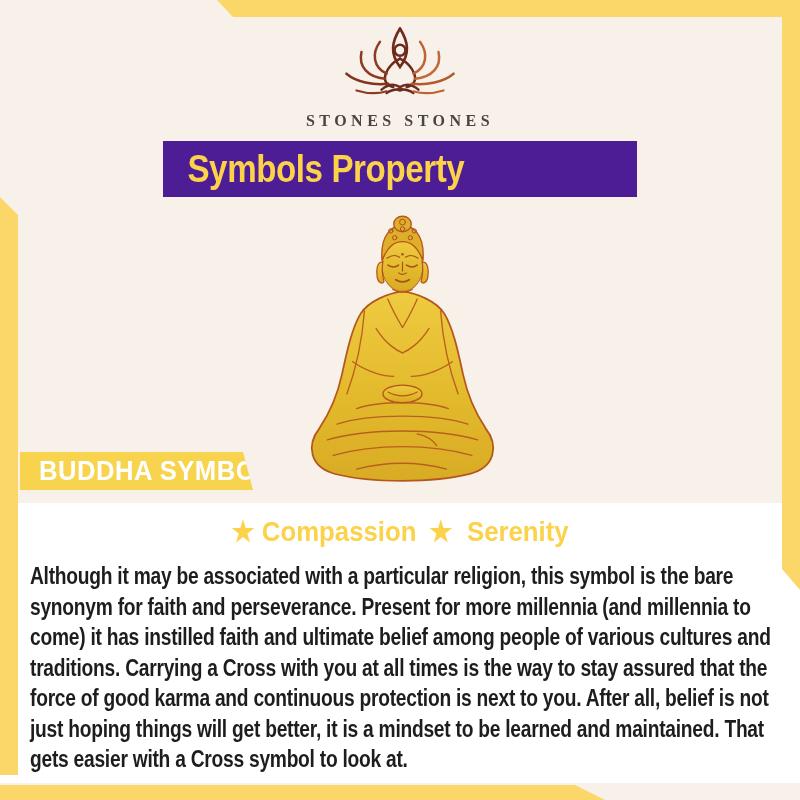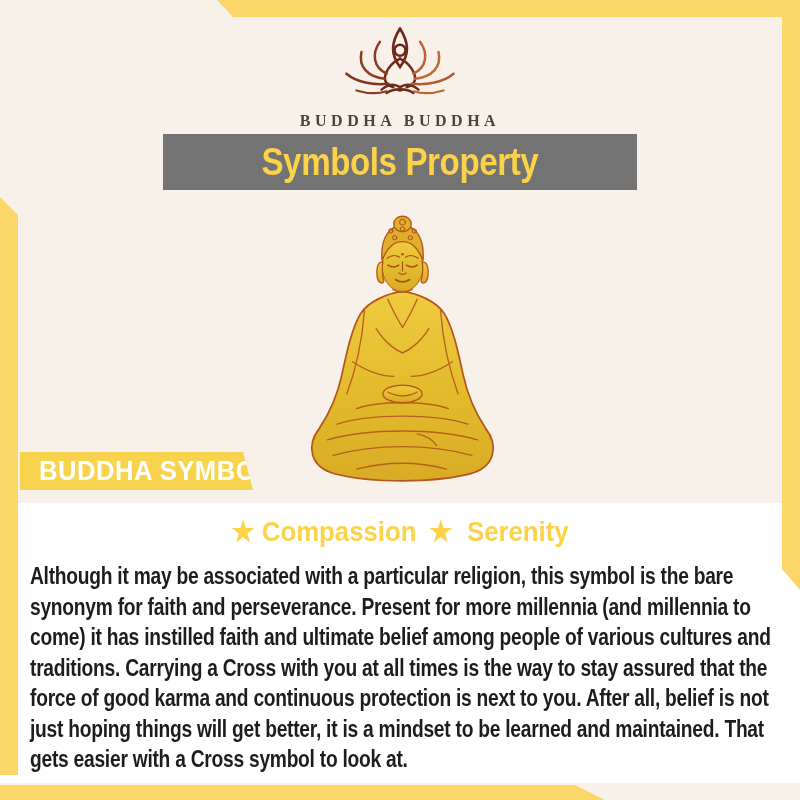--- a/index.html
+++ b/index.html
@@ -26,23 +26,23 @@
   .logo-svg{position:absolute;left:333px;top:24px;width:134px;height:86px;}
   .brand-name{
     position:absolute;left:0;top:112px;width:800px;
     text-align:center;
     font-family:"Liberation Serif", serif;
     font-size:16px;font-weight:600;letter-spacing:4.5px;
     color:#4B443E;
   }
   
   .title-box{
-    position:absolute;left:163px;top:134px;width:474px;height:56px;
-    background:#737373;
-    display:flex;align-items:center;justify-content:center;
+    position:absolute;left:163px;top:141px;width:474px;height:56px;
+    background:#4c1d95;
+    display:flex;align-items:center;justify-content:flex-start;
   }
   .page-title{
     font-size:39px;font-weight:bold;color:#FBD24A;
     transform:scaleX(.85);transform-origin:center;
     white-space:nowrap;letter-spacing:-0.5px;
   }
   
   .buddha-svg{position:absolute;left:300px;top:210px;width:205px;height:280px;}
   
   .badge{
@@ -101,21 +101,21 @@
 
     <path d="M34,32 C30,50 42,62 62,64" stroke="#8E3B24" stroke-width="3"></path>
     <path d="M126,32 C130,50 118,62 98,64" stroke="#C06A38" stroke-width="3"></path>
 
     <path d="M16,58 C28,68 48,72 66,70" stroke="#83341F" stroke-width="3"></path>
     <path d="M144,58 C132,68 112,72 94,70" stroke="#B05C30" stroke-width="3"></path>
     <path d="M28,78 Q48,84 64,79" stroke="#8E3B24" stroke-width="2.6"></path>
     <path d="M132,78 Q112,84 96,79" stroke="#BD6434" stroke-width="2.6"></path>
   </svg>
 
-  <div class="brand-name">BUDDHA BUDDHA</div>
+  <div class="brand-name">STONES STONES</div>
 
   <div class="title-box">
     <div class="page-title">Symbols Property</div>
   </div>
 
   <svg class="buddha-svg" viewBox="0 0 210 280" fill="none" stroke-linecap="round" stroke-linejoin="round">
     <defs>
       <linearGradient id="gold" x1="0" y1="0" x2="0" y2="1">
         <stop offset="0" stop-color="#EFCB40"></stop>
         <stop offset="0.55" stop-color="#E3BA2C"></stop>

